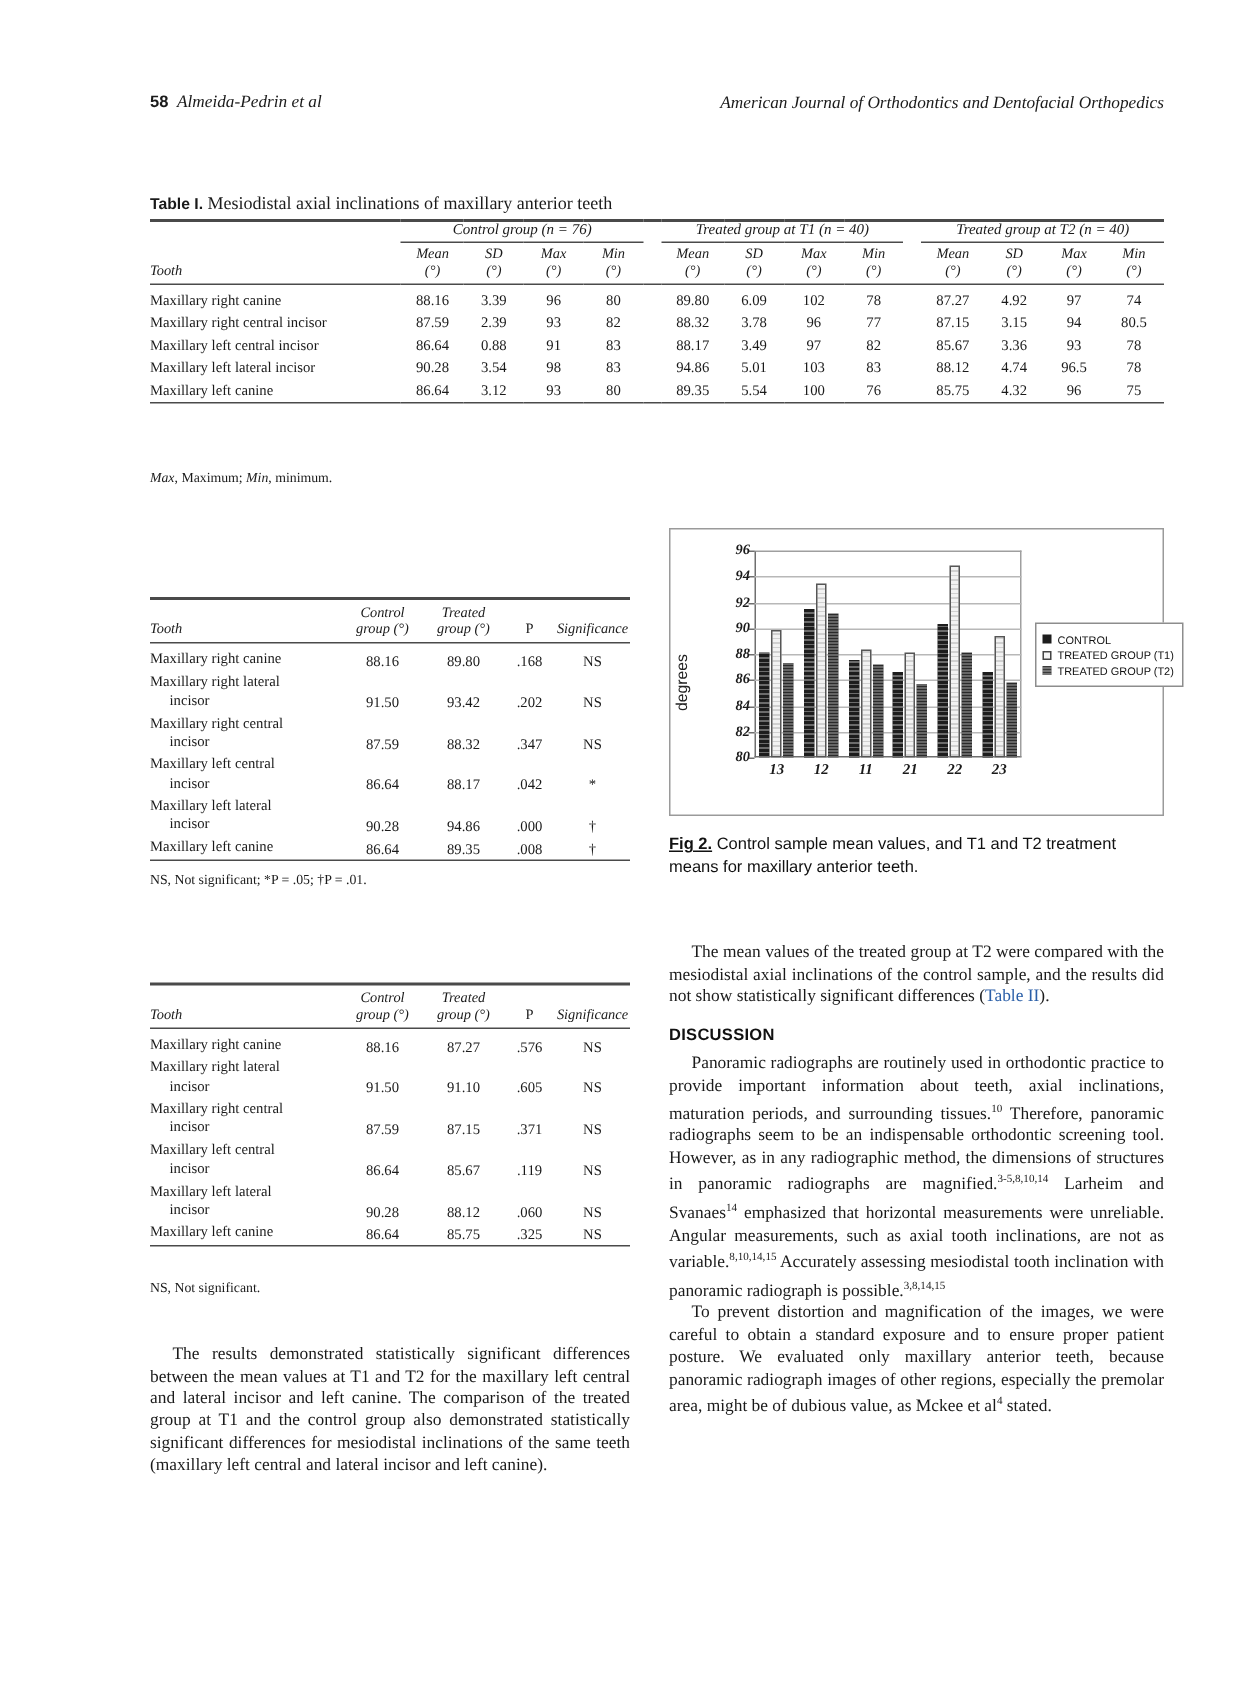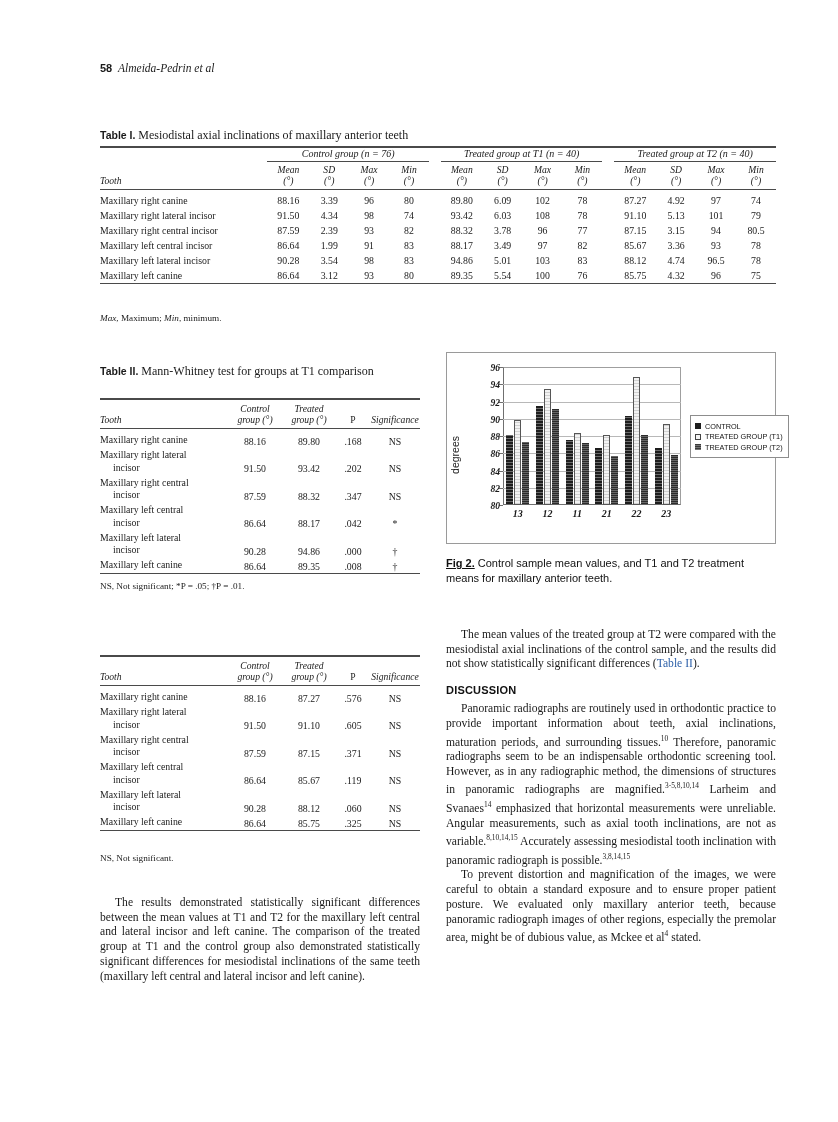--- a/index.html
+++ b/index.html
@@ -126,20 +126,21 @@
 <body>
 
 <div class="page">
 
   <div class="runhead">
     <div class="rh-left">
       <span class="pg">58</span>
       &nbsp;<span class="auth">Almeida-Pedrin et al</span>
     </div>
     <div class="rh-right">
+      <div>American Journal of Orthodontics and Dentofacial Orthopedics</div>
     </div>
   </div>
 
   <div class="t1-title">
     <span class="lbl">Table I.</span>
     <span class="cap">Mesiodistal axial inclinations of maxillary anterior teeth</span>
   </div>
 
   <table class="tbl t1">
     <colgroup>
@@ -239,57 +240,40 @@
           <td class="num rule-thin">6.09</td>
           <td class="num rule-thin">102</td>
           <td class="num rule-thin">78</td>
           <td class="rule-thin"></td>
           <td class="num rule-thin">87.27</td>
           <td class="num rule-thin">4.92</td>
           <td class="num rule-thin">97</td>
           <td class="num rule-thin">74</td>
         </tr>
         <tr>
-          <td class="tooth">Maxillary right lateral incisor</td>
-          <td class="num">91.50</td>
-          <td class="num">4.34</td>
-          <td class="num">98</td>
-          <td class="num">74</td>
-          <td></td>
-          <td class="num">93.42</td>
-          <td class="num">6.03</td>
-          <td class="num">108</td>
-          <td class="num">78</td>
-          <td></td>
-          <td class="num">91.10</td>
-          <td class="num">5.13</td>
-          <td class="num">101</td>
-          <td class="num">79</td>
-        </tr>
-        <tr>
           <td class="tooth">Maxillary right central incisor</td>
           <td class="num">87.59</td>
           <td class="num">2.39</td>
           <td class="num">93</td>
           <td class="num">82</td>
           <td></td>
           <td class="num">88.32</td>
           <td class="num">3.78</td>
           <td class="num">96</td>
           <td class="num">77</td>
           <td></td>
           <td class="num">87.15</td>
           <td class="num">3.15</td>
           <td class="num">94</td>
           <td class="num">80.5</td>
         </tr>
         <tr>
           <td class="tooth">Maxillary left central incisor</td>
           <td class="num">86.64</td>
-          <td class="num">1.99</td>
+          <td class="num">0.88</td>
           <td class="num">91</td>
           <td class="num">83</td>
           <td></td>
           <td class="num">88.17</td>
           <td class="num">3.49</td>
           <td class="num">97</td>
           <td class="num">82</td>
           <td></td>
           <td class="num">85.67</td>
           <td class="num">3.36</td>
@@ -347,24 +331,20 @@
           <td class="rule-thin" style="height: 0px;"></td>
           <td class="rule-thin" style="height: 0px;"></td>
         </tr>
       </tbody>
   </table>
 
   <div class="t1-foot foot">
     <i>Max</i><span>, Maximum; </span><i>Min</i><span>, minimum.</span>
   </div>
 
-  <div class="t2-title">
-    <span class="lbl">Table II.</span>
-    <span>Mann-Whitney test for groups at T1 comparison</span>
-  </div>
 
   <table class="tsmall t2">
     <colgroup>
       <col style="width:128px">
         <col style="width:54px">
         <col style="width:54px">
         <col style="width:34px">
         <col style="width:50px">
     </colgroup>
     <thead>

